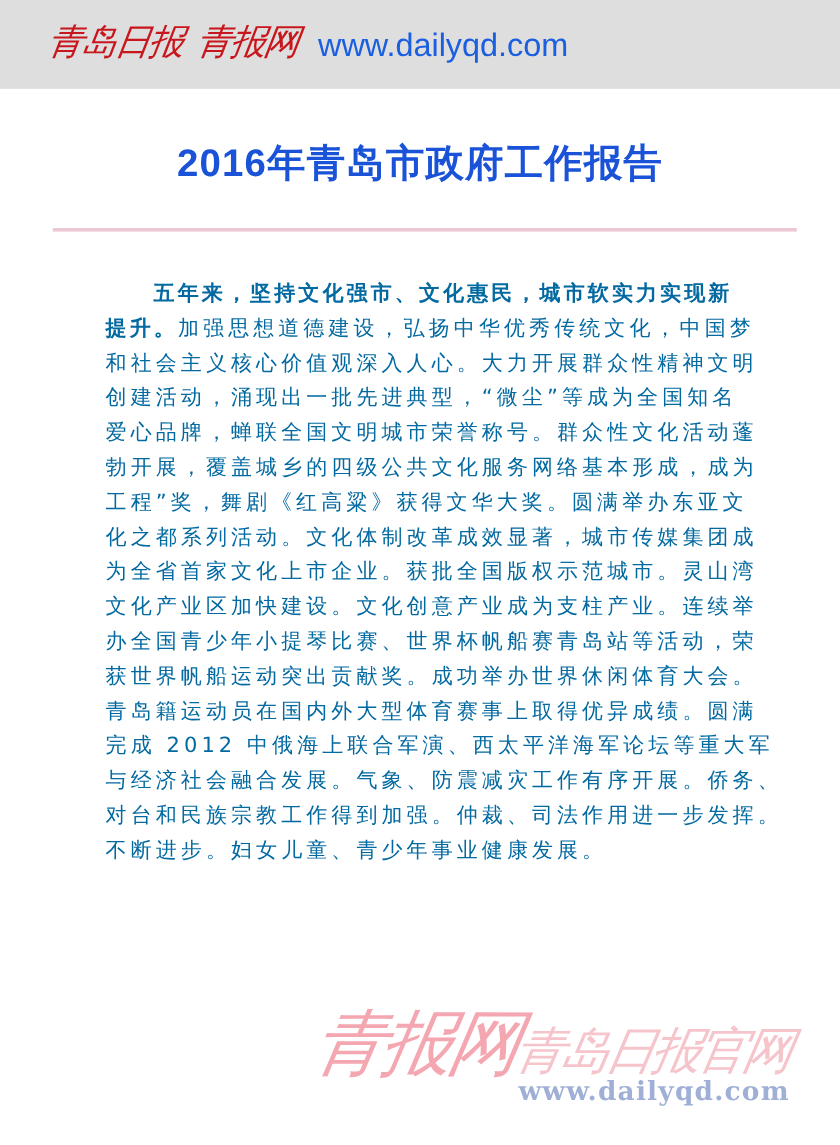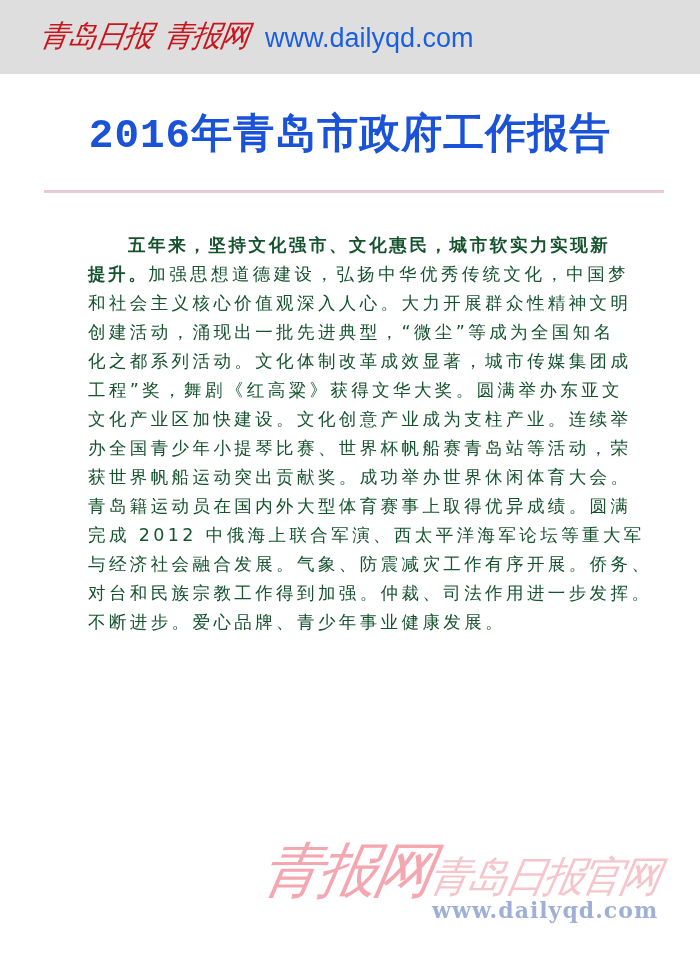--- a/index.html
+++ b/index.html
@@ -38,43 +38,43 @@
       font-family: "Liberation Sans", sans-serif;
       font-size: 27px;
       color: #1a5fe0;
       line-height: 36px;
     }
     .title {
       position: absolute;
       left: 0; top: 108px;
       width: 700px;
       text-align: center;
-      font-family: Liberation Mono, monospace;
+      font-family: Liberation Sans, sans-serif;
       font-weight: bold;
-      font-size: 41px;
+      font-size: 32px;
       line-height: 56px;
       color: #1a52d8;
       letter-spacing: 1px;
     }
     .divider {
       position: absolute;
       left: 44px; top: 190px;
       width: 620px; height: 3px;
       background: #ecc8d2;
     }
     .body-text {
       position: absolute;
       left: 88px; top: 231px;
       width: 560px;
     }
     .line {
       height: 29px;
       line-height: 29px;
       font-size: 17.5px;
-      color: #14532d;
+      color: #0369a1;
       white-space: nowrap;
       letter-spacing: 3.4px;
       font-family: "DejaVu Sans", sans-serif;
       font-weight: normal;
     }
     .line.indent { padding-left: 40px; }
     .bold {
       font-weight: bold;
       font-family: "DejaVu Serif", serif;
       letter-spacing: 2.6px;
@@ -126,30 +126,33 @@
 
 <div class="divider"></div>
 
 <div class="body-text">
   <div class="line indent">
     <span class="bold">五年来，坚持文化强市、文化惠民，城市软实力实现新</span>
   </div>
   <div class="line"><span class="bold">提升。</span><span>加强思想道德建设，弘扬中华优秀传统文化，中国梦</span></div>
   <div class="line"><span>和社会主义核心价值观深入人心。大力开展群众性精神文明</span></div>
   <div class="line"><span>创建活动，涌现出一批先进典型，“微尘”等成为全国知名</span></div>
+  <div class="line"><span>爱心品牌，蝉联全国文明城市荣誉称号。群众性文化活动蓬</span></div>
+  <div class="line"><span>勃开展，覆盖城乡的四级公共文化服务网络基本形成，成为</span></div>
+  <div class="line"><span>工程”奖，舞剧《红高粱》获得文华大奖。圆满举办东亚文</span></div>
   <div class="line"><span>化之都系列活动。文化体制改革成效显著，城市传媒集团成</span></div>
-  <div class="line"><span>工程”奖，舞剧《红高粱》获得文华大奖。圆满举办东亚文</span></div>
+  <div class="line"><span>为全省首家文化上市企业。获批全国版权示范城市。灵山湾</span></div>
   <div class="line"><span>文化产业区加快建设。文化创意产业成为支柱产业。连续举</span></div>
   <div class="line"><span>办全国青少年小提琴比赛、世界杯帆船赛青岛站等活动，荣</span></div>
   <div class="line"><span>获世界帆船运动突出贡献奖。成功举办世界休闲体育大会。</span></div>
   <div class="line"><span>青岛籍运动员在国内外大型体育赛事上取得优异成绩。圆满</span></div>
   <div class="line"><span>完成 2012 中俄海上联合军演、西太平洋海军论坛等重大军</span></div>
   <div class="line"><span>与经济社会融合发展。气象、防震减灾工作有序开展。侨务、</span></div>
   <div class="line"><span>对台和民族宗教工作得到加强。仲裁、司法作用进一步发挥。</span></div>
-  <div class="line"><span>不断进步。爱心品牌、青少年事业健康发展。</span></div>
+  <div class="line"><span>不断进步。妇女儿童、青少年事业健康发展。</span></div>
 </div>
 
 <div class="watermark">
   <div class="wm-script">
     <span>青报网</span><span class="small">青岛日报官网</span>
   </div>
   <div class="wm-url">www.dailyqd.com</div>
 </div>
 
 </body></html>

